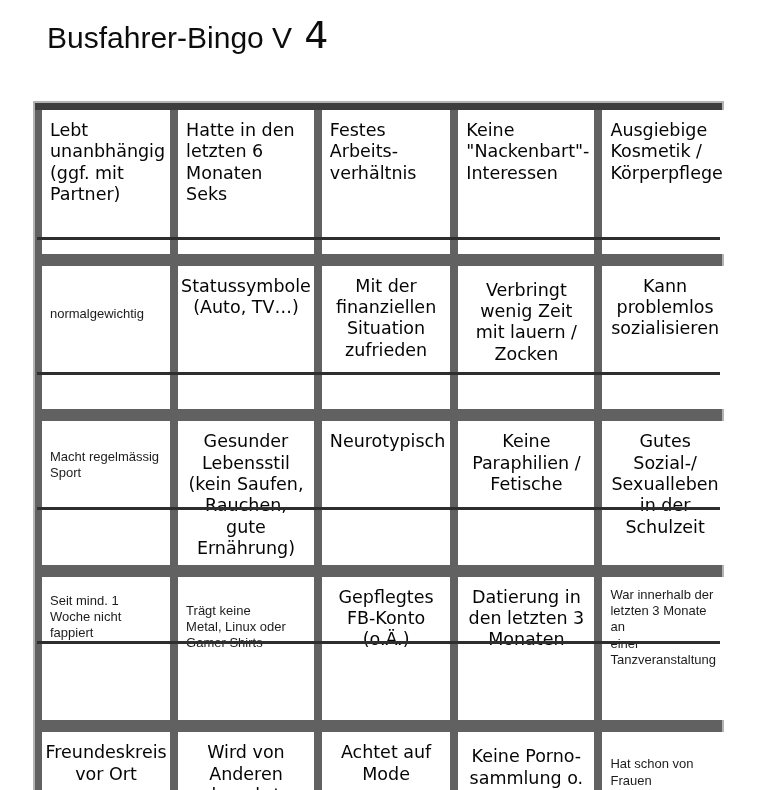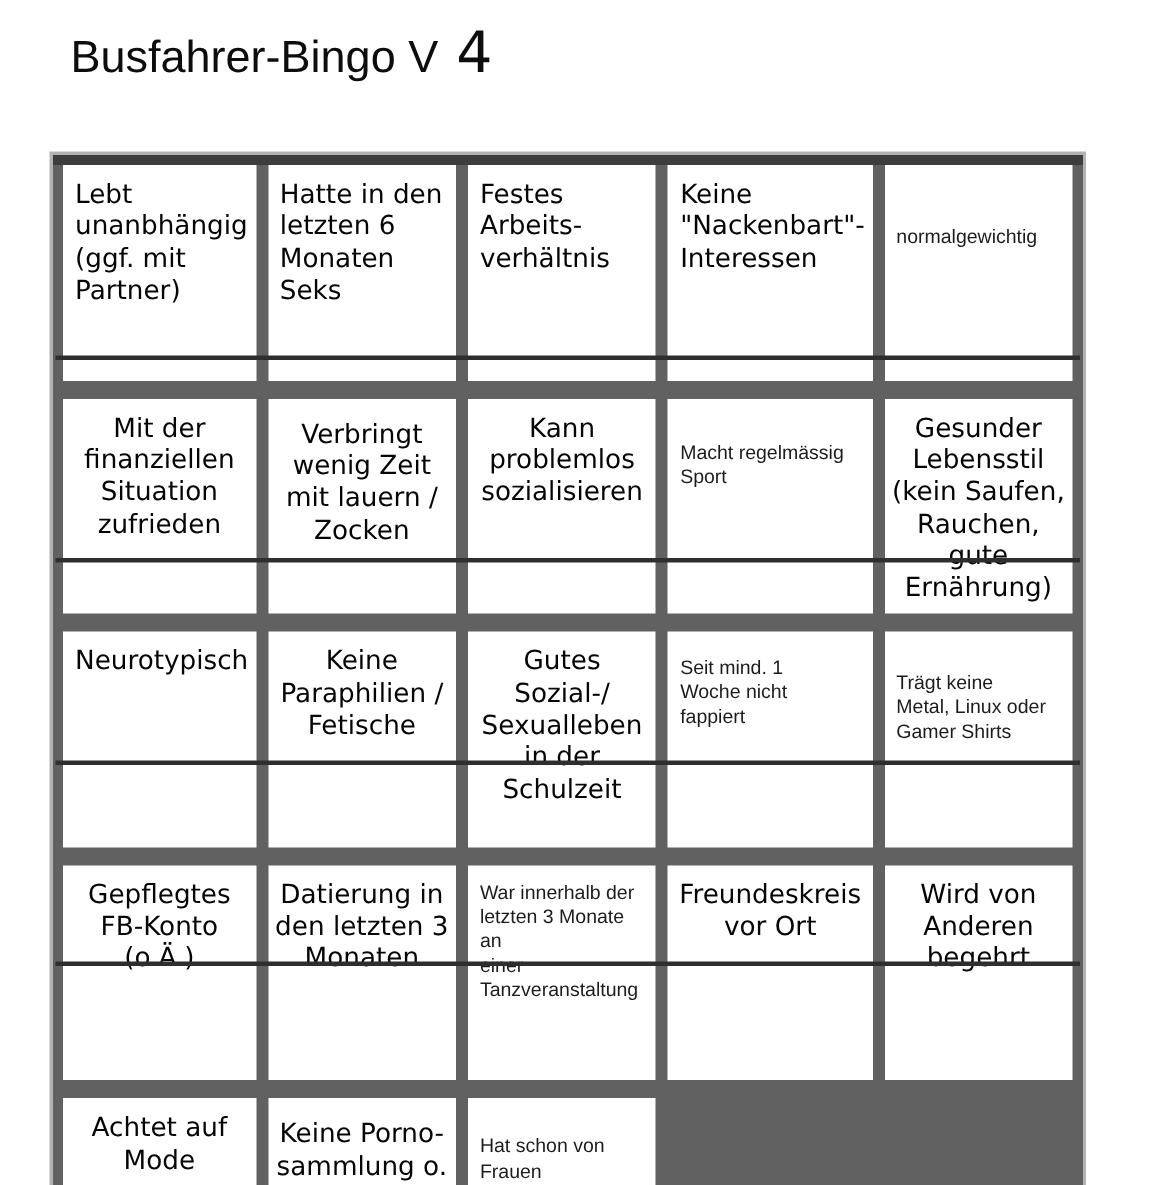--- a/index.html
+++ b/index.html
@@ -84,22 +84,27 @@
   <div class="cell lg left">Hatte in den
 letzten 6
 Monaten
 Seks</div>
   <div class="cell lg left">Festes
 Arbeits-
 verhältnis</div>
   <div class="cell lg left">Keine
 "Nackenbart"-
 Interessen</div>
+  <div class="cell lg left">Ausgiebige
+Kosmetik /
+Körperpflege</div>
 
   <div class="cell sm left pt40">normalgewichtig</div>
+  <div class="cell lg center">Statussymbole
+(Auto, TV…)</div>
   <div class="cell lg center">Mit der
 finanziellen
 Situation
 zufrieden</div>
   <div class="cell lg center pt14">Verbringt
 wenig Zeit
 mit lauern /
 Zocken</div>
   <div class="cell lg center">Kann
 problemlos

